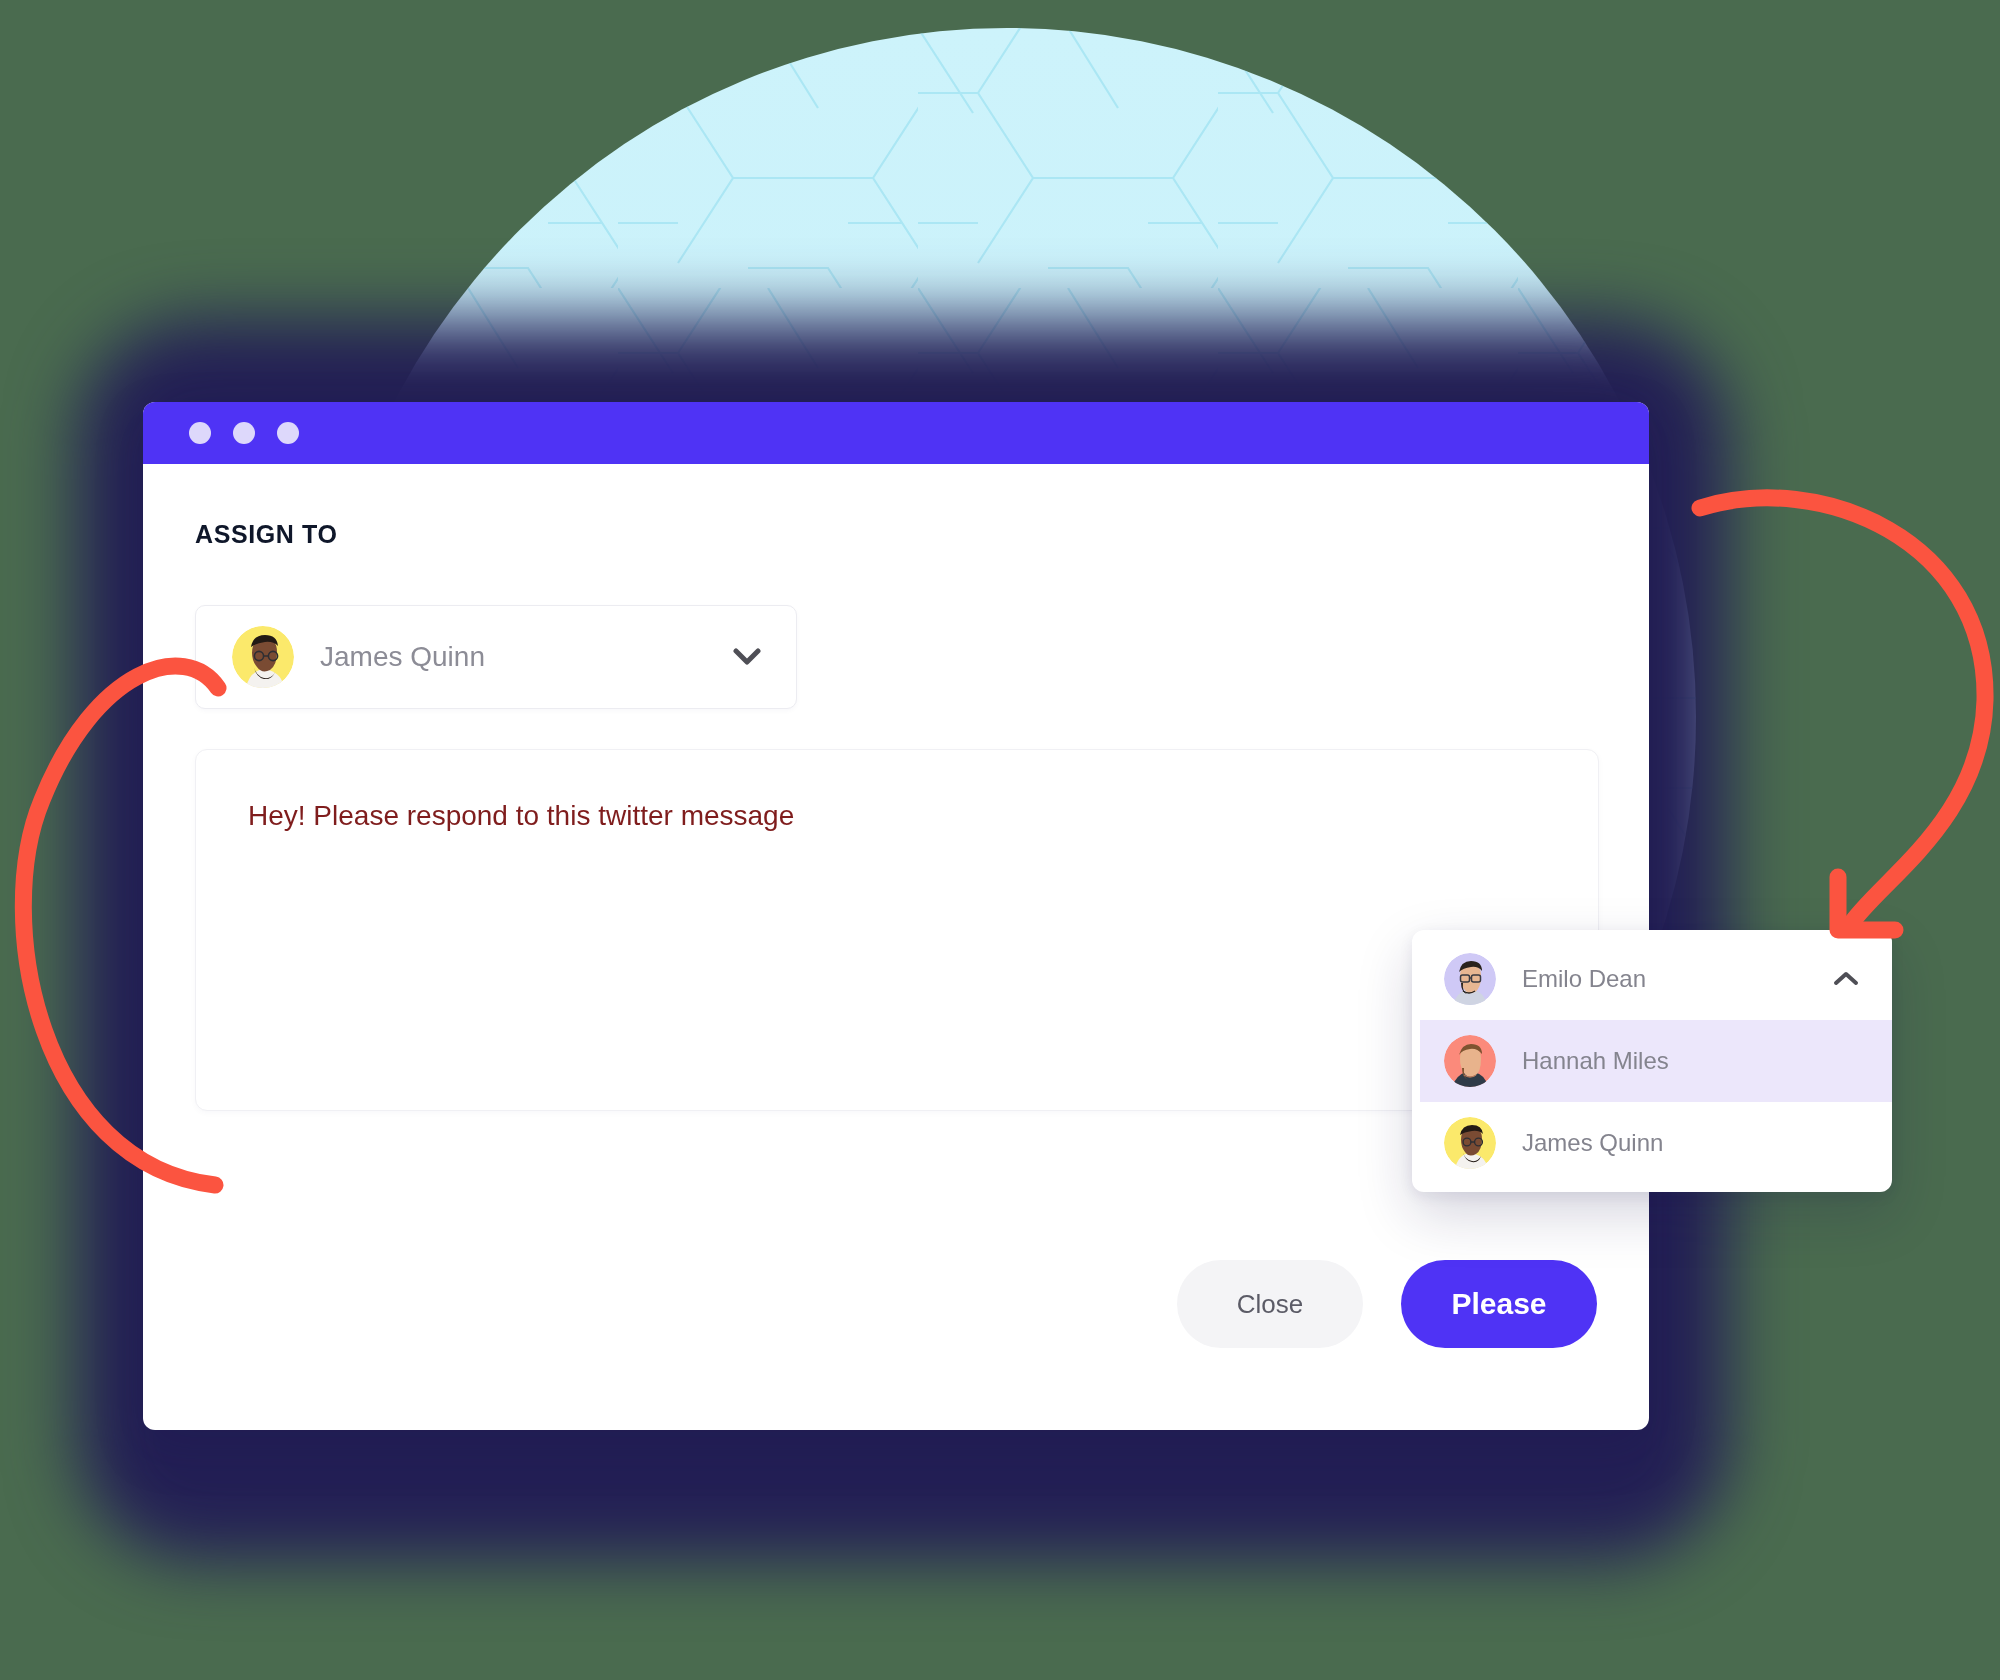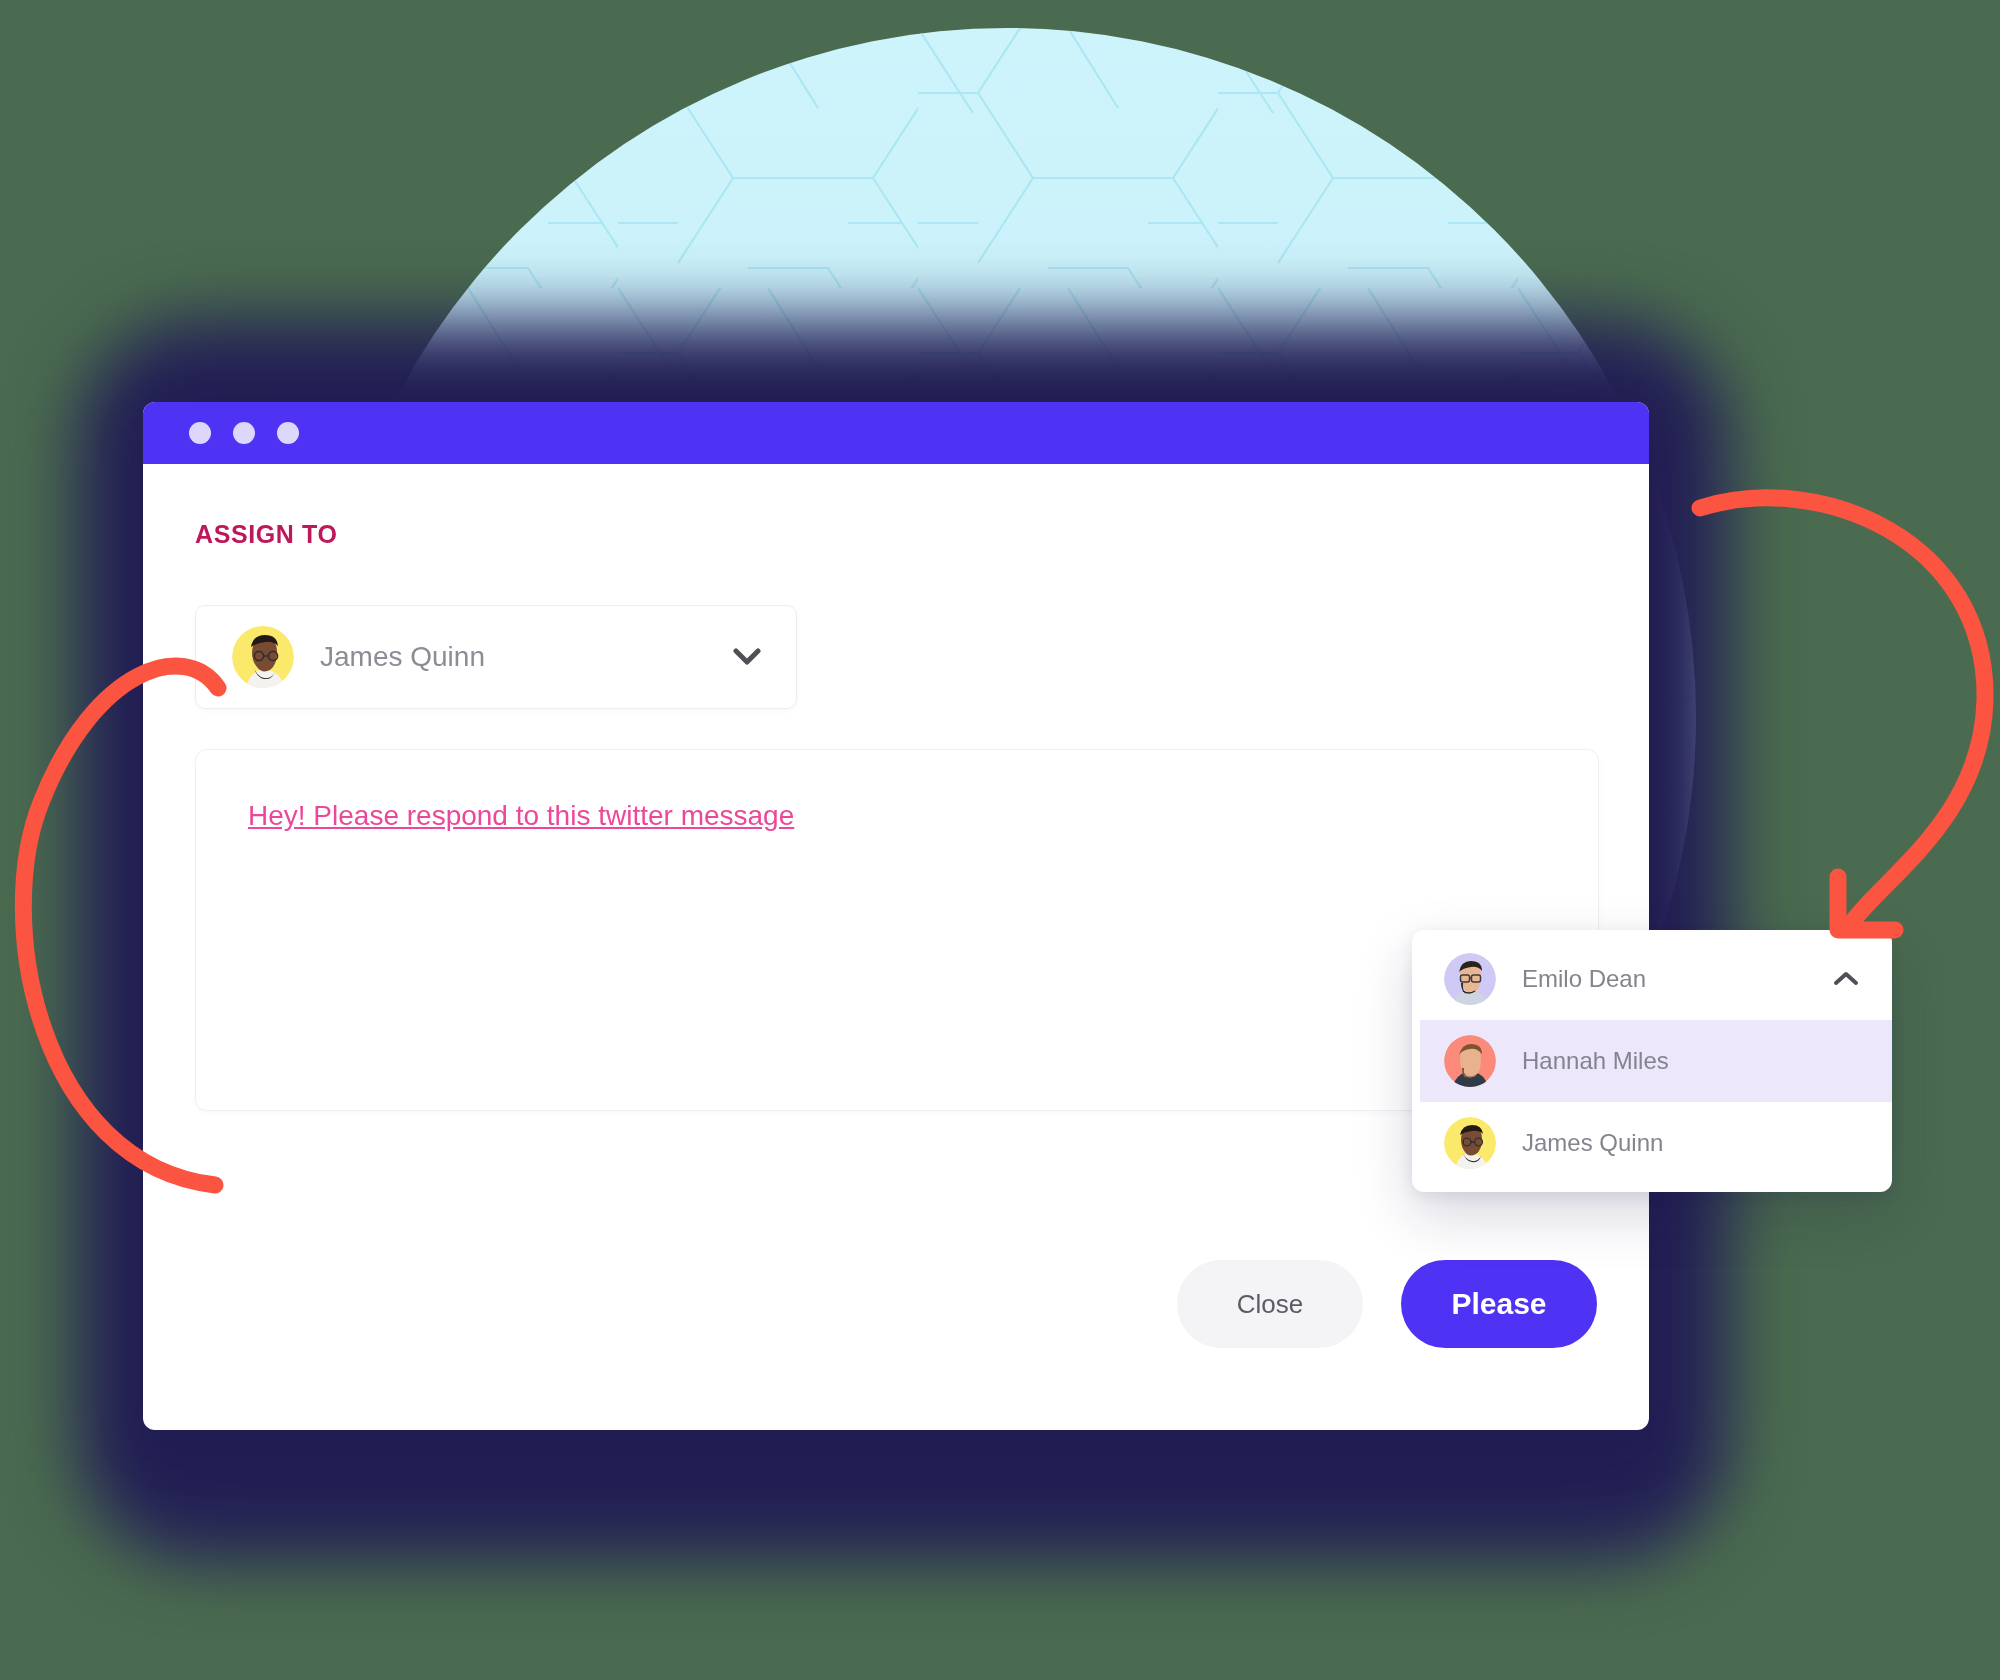--- a/index.html
+++ b/index.html
@@ -54,21 +54,21 @@
     gap:22px;
   }
   .dot{width:22px;height:22px;border-radius:50%;background:#ddd8fb;}
 
   .modal-body{padding:56px 52px 0 52px;}
 
   .section-label{
     font-size:25px;
     font-weight:bold;
     letter-spacing:.6px;
-    color:#be185d;
+    color:#0f172a;
     margin:0 0 56px 0;
   }
 
   
   .select-field{
     width:602px;height:104px;
     border:1px solid #ececf1;
     border-radius:10px;
     background:#fff;
     display:flex;align-items:center;
@@ -91,21 +91,21 @@
   .msg-box{
     margin-top:40px;
     width:1404px;height:362px;
     border:1px solid #f0f0f4;
     border-radius:12px;
     background:#fff;
     box-sizing:border-box;
     padding:50px 0 0 52px;
     box-shadow:0 2px 6px rgba(30,20,80,.03);
   }
-  .msg-placeholder{font-size:28px;color:#ec4899;text-decoration:underline;}
+  .msg-placeholder{font-size:28px;color:#7f1d1d;}
 
   
   .footer{
     position:absolute;
     right:52px;bottom:82px;
     display:flex;align-items:center;gap:38px;
   }
   .btn{
     border:none;cursor:pointer;
     font-family:"Liberation Sans", sans-serif;

